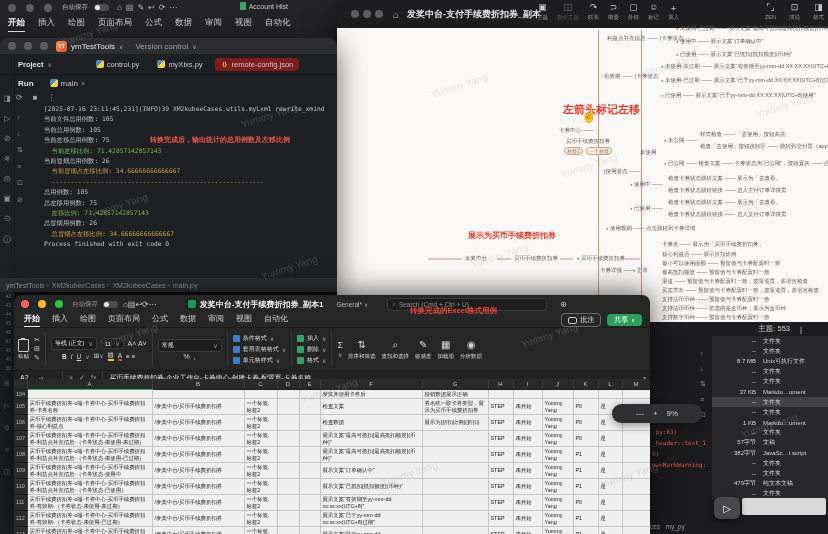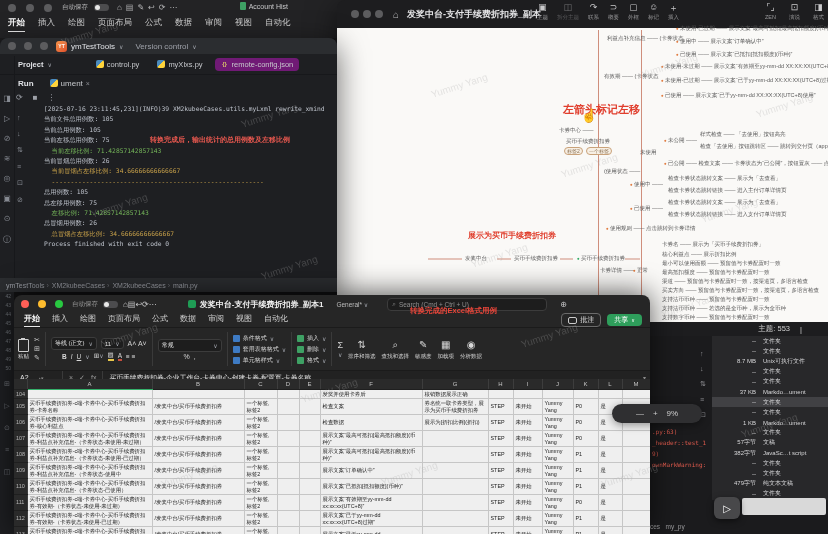--- a/index.html
+++ b/index.html
@@ -20,21 +20,21 @@
   .tabs .rtab:first-child{color:#fff;font-weight:bold;border-bottom:1.5px solid #e8e8e8;padding-bottom:2px;}
   
   #pycharm{left:0;top:38px;width:337px;height:254px;background:#1e1f22;z-index:3;border-radius:8px 8px 0 0;
     box-shadow:0 8px 30px rgba(0,0,0,.6);color:#bcbec4;}
   #pycharm .title{height:16px;background:#2b2d30;border-radius:8px 8px 0 0;display:flex;align-items:center;padding-left:8px;gap:4px;font-size:8px;color:#dfe1e5;}
   .ytbadge{width:11px;height:11px;border-radius:3px;background:linear-gradient(135deg,#f5944a,#e0502c);color:#fff;font-size:5px;font-weight:bold;display:flex;align-items:center;justify-content:center;}
   #pycharm .vcs{color:#9da0a8;margin-left:8px;}
   .carat{font-size:6px;color:#9da0a8;}
   #pycharm .prow{height:20px;display:flex;align-items:center;gap:4px;padding-left:18px;font-size:7.5px;border-bottom:1px solid #17181b;}
   .ptab{display:flex;align-items:center;gap:3px;padding:2px 6px;border-radius:4px;color:#c6c8cc;}
-  .ptab.sel{background:#701a75;}
+  .ptab.sel{background:#7f1d1d;}
   .fico{width:8px;height:8px;border-radius:2px;background:linear-gradient(135deg,#4b8bbe 50%,#ffd43b 50%);display:inline-flex;align-items:center;justify-content:center;font-size:6px;color:#d8c46a;}
   .ptab.json .fico{background:none;font-weight:bold;}
   #pycharm .runrow{height:16px;display:flex;align-items:center;gap:10px;padding-left:18px;font-size:8px;}
   #pycharm .runrow b{color:#dfe1e5;}
   .xclose{color:#8b8e95;font-size:7px;}
   #pycharm .toolrow{height:12px;display:flex;align-items:center;gap:10px;padding-left:16px;font-size:8px;color:#9da0a8;}
   #pyside{position:absolute;left:0;top:18px;bottom:14px;width:14px;border-right:1px solid #17181b;display:flex;flex-direction:column;align-items:center;gap:11px;padding-top:38px;font-size:8px;color:#868a92;}
   #gutter{position:absolute;left:17px;top:76px;display:flex;flex-direction:column;gap:9px;font-size:7px;color:#868a92;}
   #console{position:absolute;left:44px;top:66px;right:0;bottom:16px;overflow:hidden;}
   .cline{white-space:pre;font-family:"DejaVu Sans Mono",monospace;font-size:6.3px;line-height:10.4px;}
@@ -315,21 +315,21 @@
           <span class="ptab json sel">
             <span class="fico">{}</span>
             <span>remote-config.json</span>
           </span>
         </span>
     </div>
     <div class="runrow">
       <b>Run</b>
       <span class="ptab">
           <span class="fico"></span>
-          <span>ument</span>
+          <span>main</span>
           <span class="xclose">×</span>
         </span>
     </div>
     <div class="toolrow">
 
     <span>⟳</span>
         <span>■</span>
         <span>⋮</span>
       </div>
     <div id="pyside">

